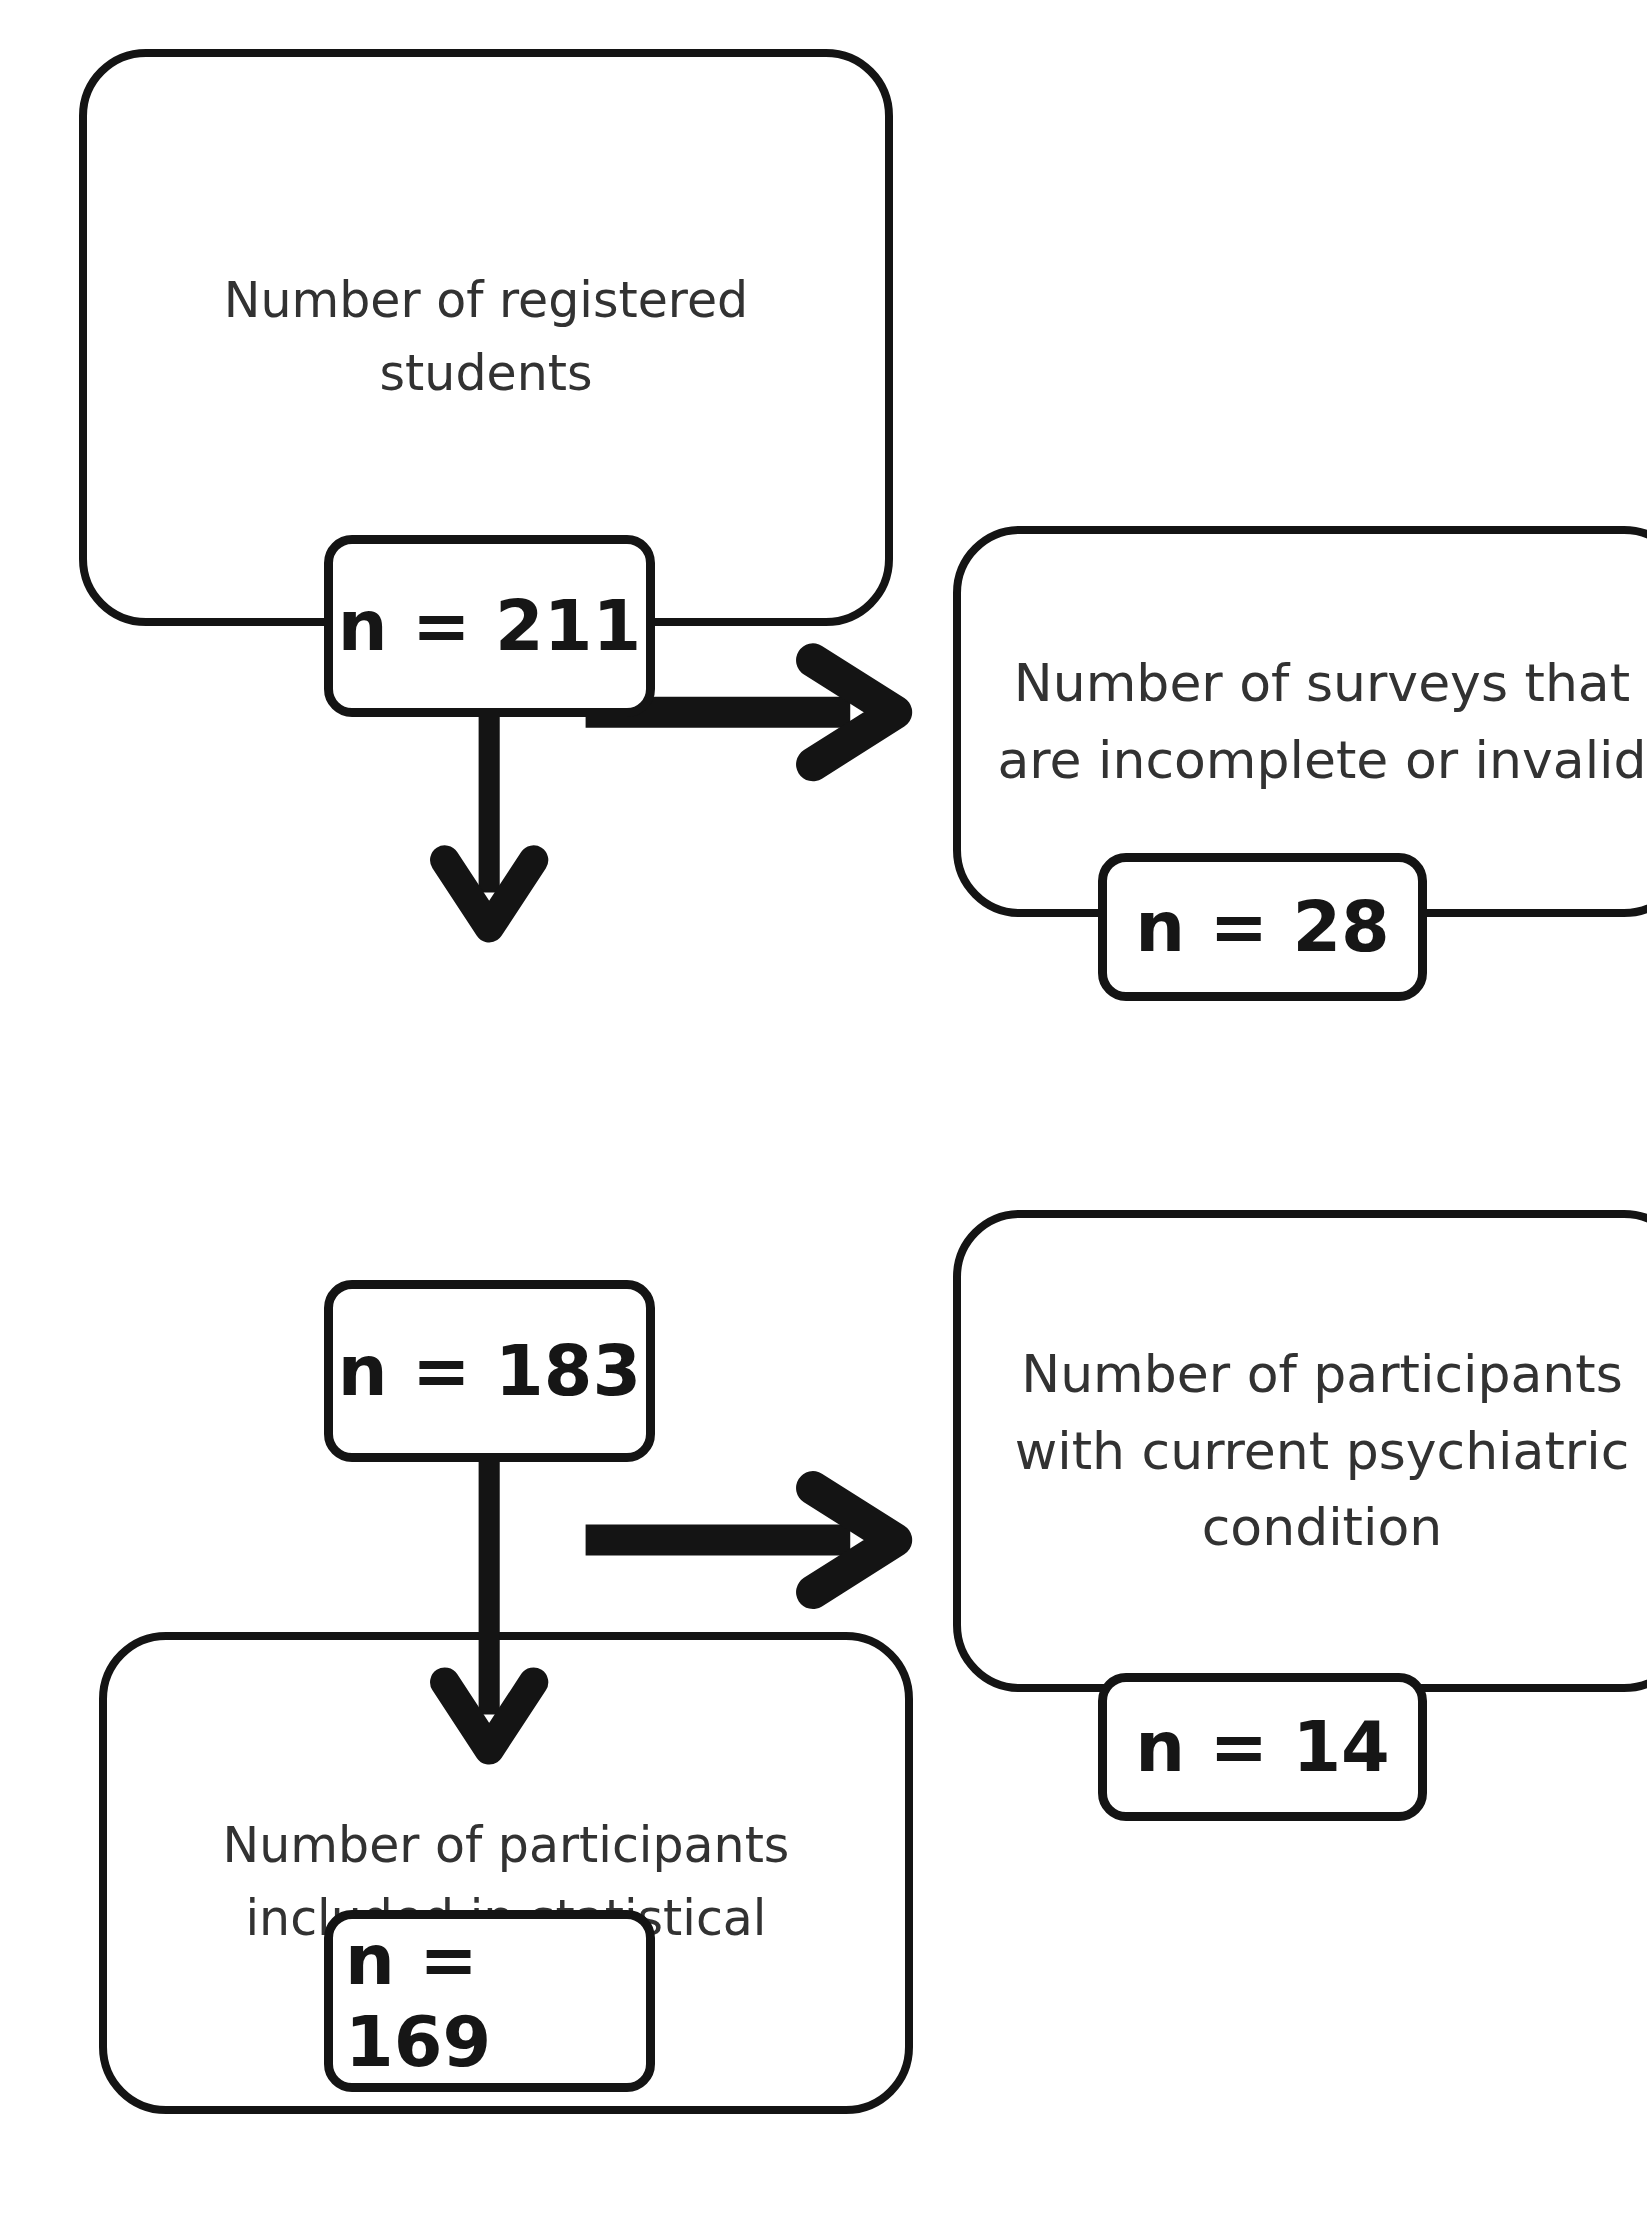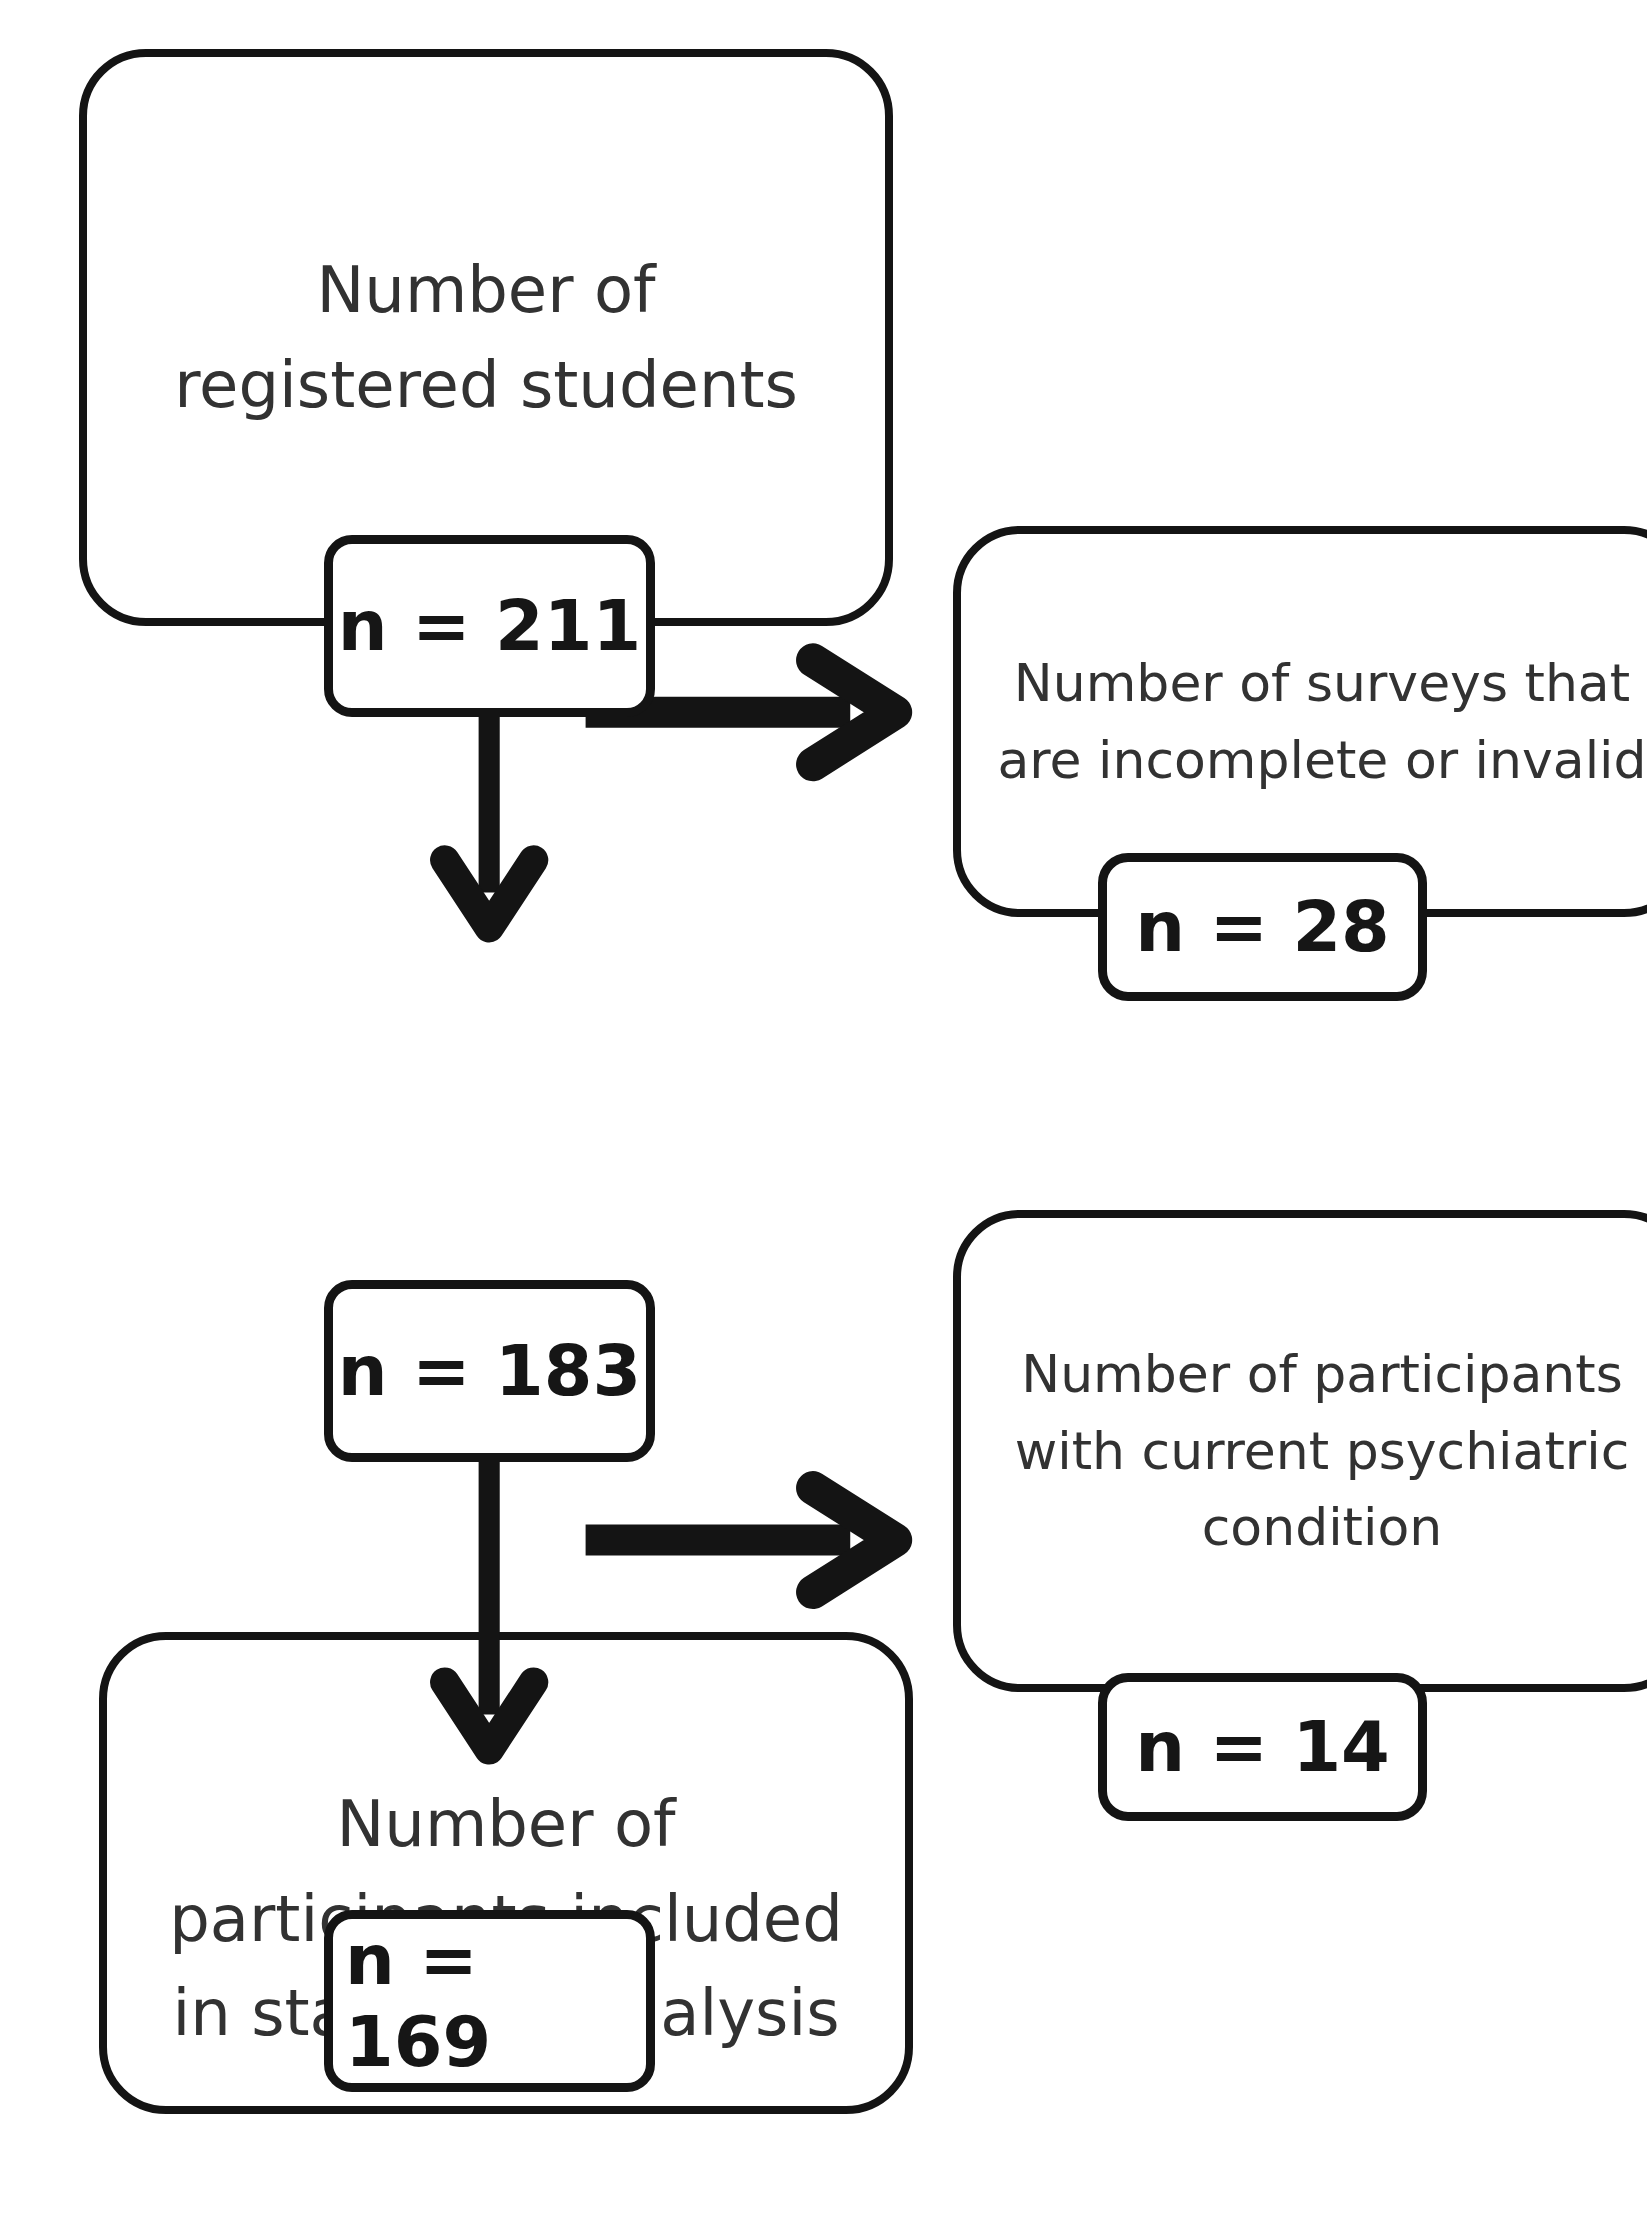--- a/index.html
+++ b/index.html
@@ -25,21 +25,21 @@
     border-radius: 67px;
     display: flex;
     align-items: center;
     justify-content: center;
     text-align: center;
     color: var(--label);
     z-index: 1;
   }
   .box .label {
     display: block;
-    font-size: 64px;
+    font-size: 49px;
     line-height: 1.48;
     font-weight: 400;
   }
   .main-box { left: 79px; width: 814px; }
   .main-box .label { padding: 0 62px; }
   .side-box { left: 953px; width: 738px; }
   .side-box .label { padding: 0 28px; font-size: 52px; }
   #box-registered  { top: 49px;   height: 577px; }
   #box-completed   { top: 865px; height: 505px; }
   #box-analysis    { top: 1632px; height: 482px; padding-top: 92px; margin-left: 20px; }
@@ -52,21 +52,21 @@
     border-radius: 28px;
     display: flex;
     align-items: center;
     justify-content: center;
     font-size: 70px;
     font-weight: 700;
     color: var(--ink);
     z-index: 3;
   }
   .badge-left  { left: 324px;  width: 331px; height: 182px; }
-  .badge-right { left: 1098px; width: 329px; height: 148px; border-radius: 30px; }
+  .badge-right { left: 1098px; width: 329px; height: 148px; }
   #badge-registered  { top: 535px; }
   #badge-completed   { top: 1280px; }
   #badge-analysis    { top: 1910px; padding-left: 12px; }
   #badge-incomplete  { top: 853px; }
   #badge-psychiatric { top: 1673px; }
   #arrow-layer {
     position: absolute;
     left: 0; top: 0;
     width: 1647px;
     height: 2227px;

